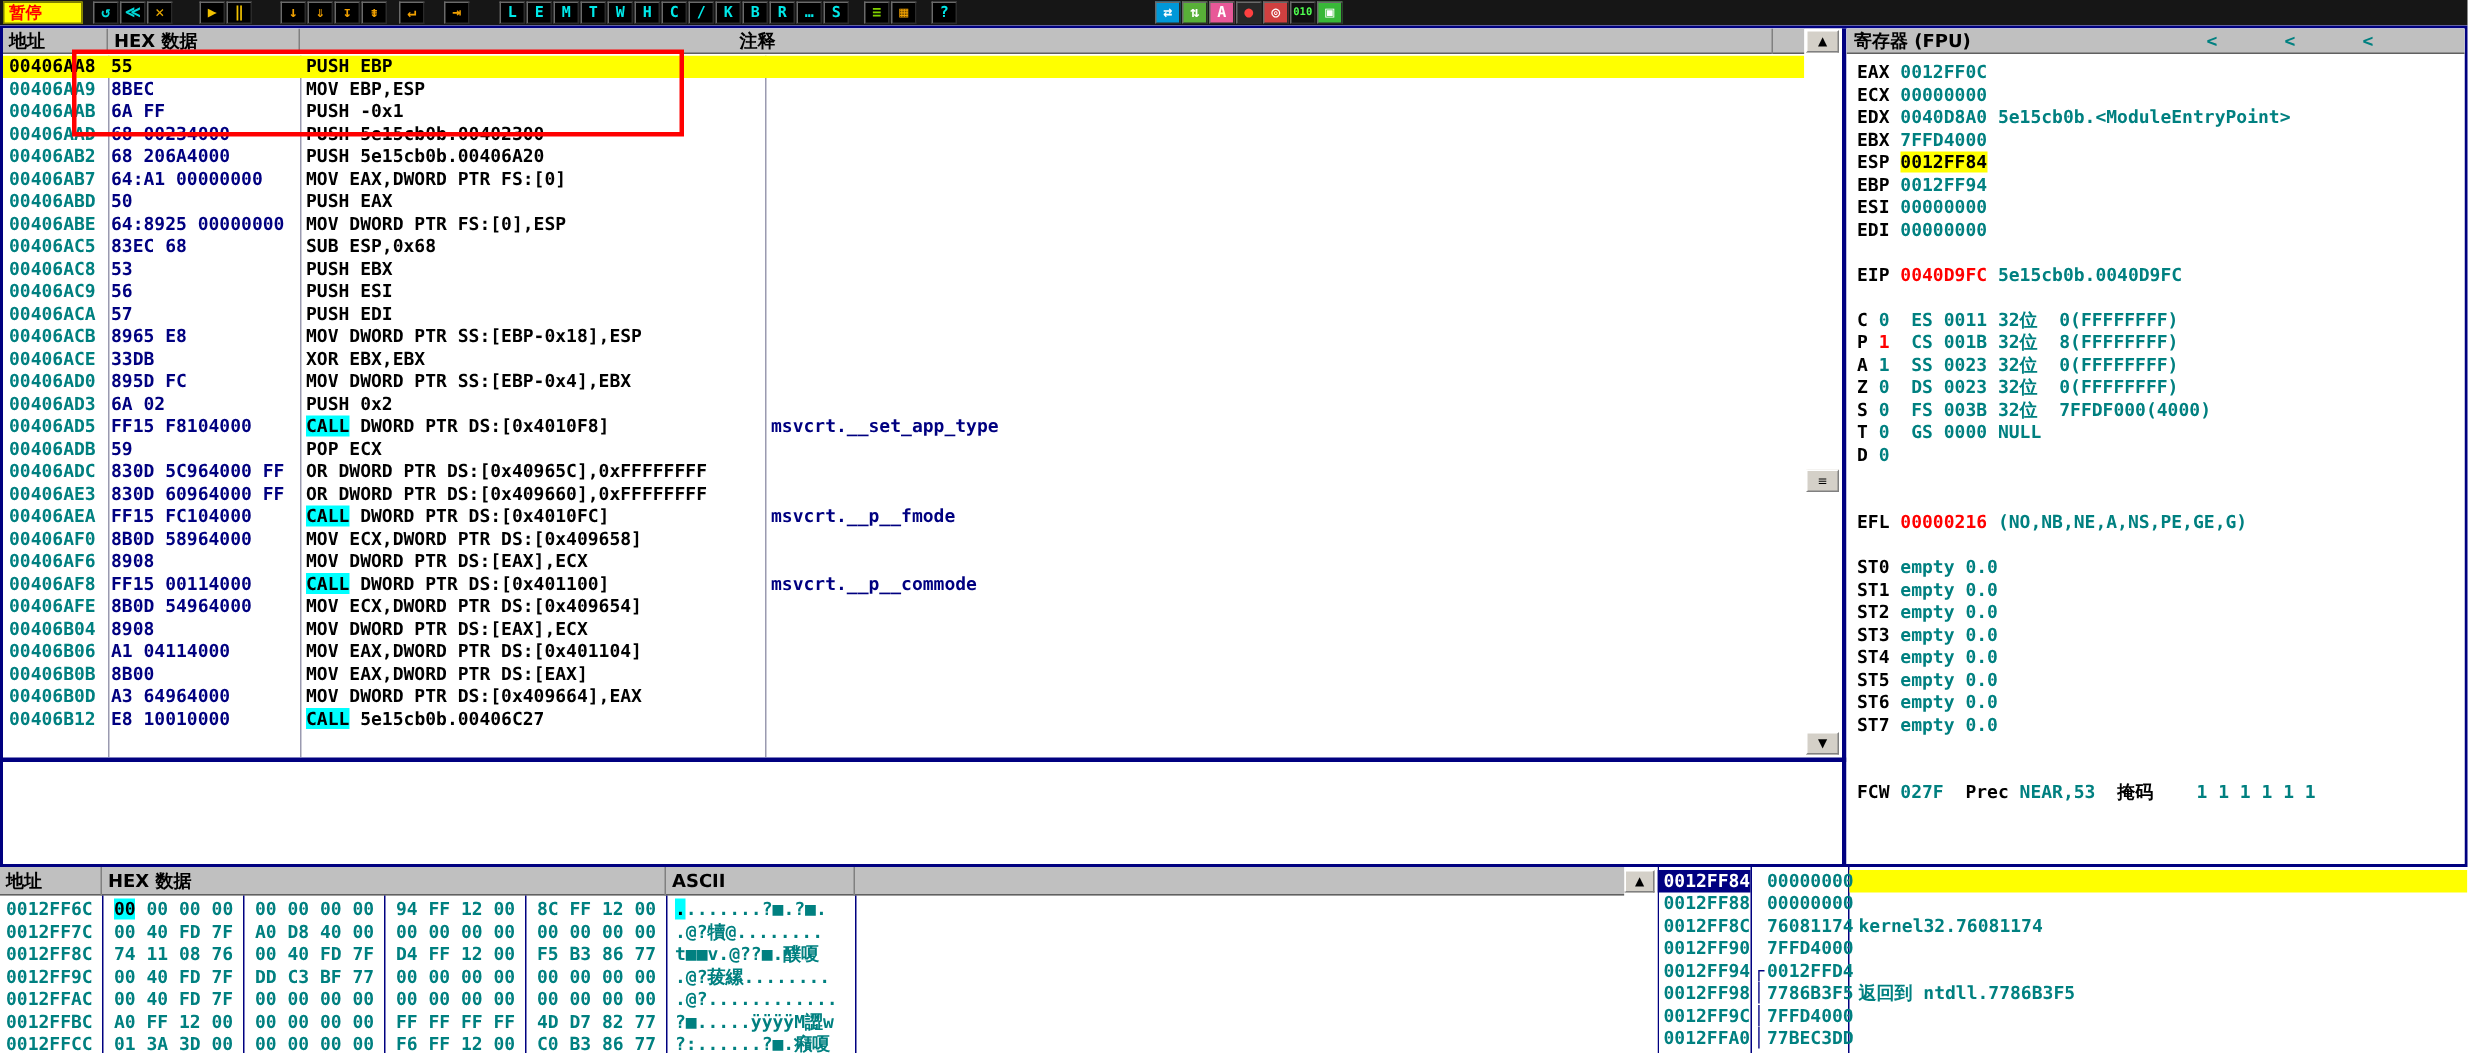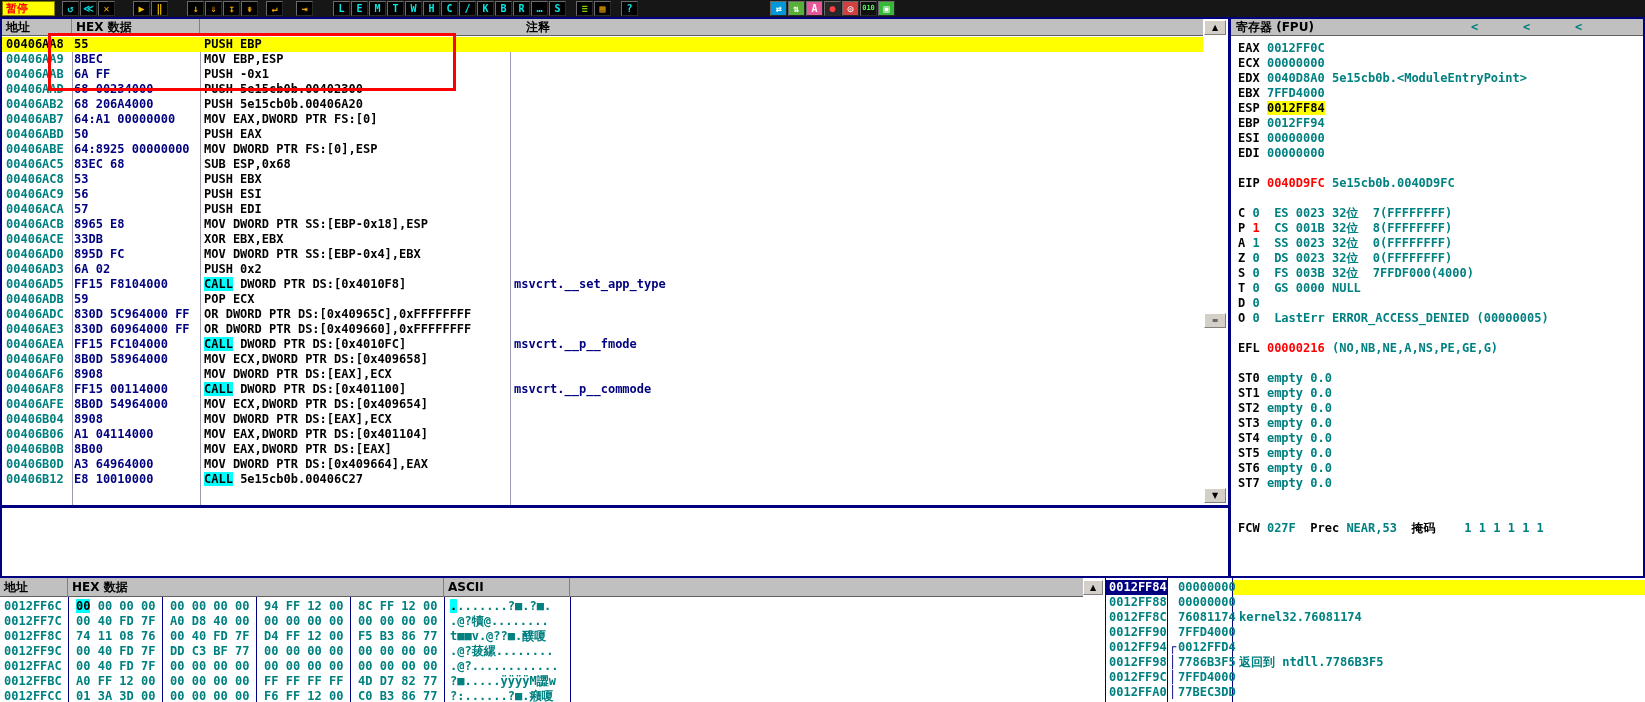--- a/index.html
+++ b/index.html
@@ -124,21 +124,21 @@
     <div class="tbtn" style="left: 860px; background: rgb(16, 16, 16); color: rgb(80, 255, 80); font-size: 7px;">010</div>
     <div class="tbtn" style="left: 878px; background: rgb(56, 184, 56); color: rgb(255, 255, 255);">▣</div>
   </div>
 
 <div id="cpu-window">
 
   <div id="disasm-pane">
     <div id="disasm-header" class="hdr">
       <div class="hdr-cell" style="left:0;width:70px">地址</div>
       <div class="hdr-cell" style="left:70px;width:128px">HEX 数据</div>
-      <div class="hdr-cell" style="left:520px;width:693px">注释</div>
+      <div class="hdr-cell" style="left:487px;width:693px">注释</div>
     </div>
     <div id="disasm-rows" class="mono">
       <div class="vsep" style="left:70px"></div>
       <div class="vsep" style="left:198px"></div>
       <div class="vsep" style="left:508px"></div>
     <div class="drow sel" style="top: 0px;"><span class="da">00406AA8</span><span class="dh">55</span><span class="dd">PUSH EBP</span></div><div class="drow" style="top: 15px;"><span class="da">00406AA9</span><span class="dh">8BEC</span><span class="dd">MOV EBP,ESP</span></div><div class="drow" style="top: 30px;"><span class="da">00406AAB</span><span class="dh">6A FF</span><span class="dd">PUSH -0x1</span></div><div class="drow" style="top: 45px;"><span class="da">00406AAD</span><span class="dh">68 00234000</span><span class="dd">PUSH 5e15cb0b.00402300</span></div><div class="drow" style="top: 60px;"><span class="da">00406AB2</span><span class="dh">68 206A4000</span><span class="dd">PUSH 5e15cb0b.00406A20</span></div><div class="drow" style="top: 75px;"><span class="da">00406AB7</span><span class="dh">64:A1 00000000</span><span class="dd">MOV EAX,DWORD PTR FS:[0]</span></div><div class="drow" style="top: 90px;"><span class="da">00406ABD</span><span class="dh">50</span><span class="dd">PUSH EAX</span></div><div class="drow" style="top: 105px;"><span class="da">00406ABE</span><span class="dh">64:8925 00000000</span><span class="dd">MOV DWORD PTR FS:[0],ESP</span></div><div class="drow" style="top: 120px;"><span class="da">00406AC5</span><span class="dh">83EC 68</span><span class="dd">SUB ESP,0x68</span></div><div class="drow" style="top: 135px;"><span class="da">00406AC8</span><span class="dh">53</span><span class="dd">PUSH EBX</span></div><div class="drow" style="top: 150px;"><span class="da">00406AC9</span><span class="dh">56</span><span class="dd">PUSH ESI</span></div><div class="drow" style="top: 165px;"><span class="da">00406ACA</span><span class="dh">57</span><span class="dd">PUSH EDI</span></div><div class="drow" style="top: 180px;"><span class="da">00406ACB</span><span class="dh">8965 E8</span><span class="dd">MOV DWORD PTR SS:[EBP-0x18],ESP</span></div><div class="drow" style="top: 195px;"><span class="da">00406ACE</span><span class="dh">33DB</span><span class="dd">XOR EBX,EBX</span></div><div class="drow" style="top: 210px;"><span class="da">00406AD0</span><span class="dh">895D FC</span><span class="dd">MOV DWORD PTR SS:[EBP-0x4],EBX</span></div><div class="drow" style="top: 225px;"><span class="da">00406AD3</span><span class="dh">6A 02</span><span class="dd">PUSH 0x2</span></div><div class="drow" style="top: 240px;"><span class="da">00406AD5</span><span class="dh">FF15 F8104000</span><span class="dd"><span class="callhl">CALL</span> DWORD PTR DS:[0x4010F8]</span><span class="dc">msvcrt.__set_app_type</span></div><div class="drow" style="top: 255px;"><span class="da">00406ADB</span><span class="dh">59</span><span class="dd">POP ECX</span></div><div class="drow" style="top: 270px;"><span class="da">00406ADC</span><span class="dh">830D 5C964000 FF</span><span class="dd">OR DWORD PTR DS:[0x40965C],0xFFFFFFFF</span></div><div class="drow" style="top: 285px;"><span class="da">00406AE3</span><span class="dh">830D 60964000 FF</span><span class="dd">OR DWORD PTR DS:[0x409660],0xFFFFFFFF</span></div><div class="drow" style="top: 300px;"><span class="da">00406AEA</span><span class="dh">FF15 FC104000</span><span class="dd"><span class="callhl">CALL</span> DWORD PTR DS:[0x4010FC]</span><span class="dc">msvcrt.__p__fmode</span></div><div class="drow" style="top: 315px;"><span class="da">00406AF0</span><span class="dh">8B0D 58964000</span><span class="dd">MOV ECX,DWORD PTR DS:[0x409658]</span></div><div class="drow" style="top: 330px;"><span class="da">00406AF6</span><span class="dh">8908</span><span class="dd">MOV DWORD PTR DS:[EAX],ECX</span></div><div class="drow" style="top: 345px;"><span class="da">00406AF8</span><span class="dh">FF15 00114000</span><span class="dd"><span class="callhl">CALL</span> DWORD PTR DS:[0x401100]</span><span class="dc">msvcrt.__p__commode</span></div><div class="drow" style="top: 360px;"><span class="da">00406AFE</span><span class="dh">8B0D 54964000</span><span class="dd">MOV ECX,DWORD PTR DS:[0x409654]</span></div><div class="drow" style="top: 375px;"><span class="da">00406B04</span><span class="dh">8908</span><span class="dd">MOV DWORD PTR DS:[EAX],ECX</span></div><div class="drow" style="top: 390px;"><span class="da">00406B06</span><span class="dh">A1 04114000</span><span class="dd">MOV EAX,DWORD PTR DS:[0x401104]</span></div><div class="drow" style="top: 405px;"><span class="da">00406B0B</span><span class="dh">8B00</span><span class="dd">MOV EAX,DWORD PTR DS:[EAX]</span></div><div class="drow" style="top: 420px;"><span class="da">00406B0D</span><span class="dh">A3 64964000</span><span class="dd">MOV DWORD PTR DS:[0x409664],EAX</span></div><div class="drow" style="top: 435px;"><span class="da">00406B12</span><span class="dh">E8 10010000</span><span class="dd"><span class="callhl">CALL</span> 5e15cb0b.00406C27</span></div></div>
   </div>
 
   <div class="sbtrack" style="left:1201px;top:0;width:25px;height:486px">
     <div class="sbtn" style="left:1px;top:1px">▲</div>
@@ -161,28 +161,27 @@
       <div class="rline mono" style="top: 37px;"><span class="ck">ECX </span><span class="ct">00000000</span></div>
       <div class="rline mono" style="top: 52px;"><span class="ck">EDX </span><span class="ct">0040D8A0 5e15cb0b.&lt;ModuleEntryPoint&gt;</span></div>
       <div class="rline mono" style="top: 67px;"><span class="ck">EBX </span><span class="ct">7FFD4000</span></div>
       <div class="rline mono" style="top: 82px;"><span class="ck">ESP </span><span class="cy">0012FF84</span></div>
       <div class="rline mono" style="top: 97px;"><span class="ck">EBP </span><span class="ct">0012FF94</span></div>
       <div class="rline mono" style="top: 112px;"><span class="ck">ESI </span><span class="ct">00000000</span></div>
       <div class="rline mono" style="top: 127px;"><span class="ck">EDI </span><span class="ct">00000000</span></div>
       <div class="rline mono" style="top: 142px;"></div>
       <div class="rline mono" style="top: 157px;"><span class="ck">EIP </span><span class="cr">0040D9FC</span><span class="ct"> 5e15cb0b.0040D9FC</span></div>
       <div class="rline mono" style="top: 172px;"></div>
-      <div class="rline mono" style="top: 187px;"><span class="ck">C </span><span class="ct">0</span><span class="ct">  ES 0023 32位  7(FFFFFFFF)</span></div>
+      <div class="rline mono" style="top: 187px;"><span class="ck">C </span><span class="ct">0</span><span class="ct">  ES 0011 32位  0(FFFFFFFF)</span></div>
       <div class="rline mono" style="top: 202px;"><span class="ck">P </span><span class="cr">1</span><span class="ct">  CS 001B 32位  8(FFFFFFFF)</span></div>
       <div class="rline mono" style="top: 217px;"><span class="ck">A </span><span class="ct">1</span><span class="ct">  SS 0023 32位  0(FFFFFFFF)</span></div>
       <div class="rline mono" style="top: 232px;"><span class="ck">Z </span><span class="ct">0</span><span class="ct">  DS 0023 32位  0(FFFFFFFF)</span></div>
       <div class="rline mono" style="top: 247px;"><span class="ck">S </span><span class="ct">0</span><span class="ct">  FS 003B 32位  7FFDF000(4000)</span></div>
       <div class="rline mono" style="top: 262px;"><span class="ck">T </span><span class="ct">0</span><span class="ct">  GS 0000 NULL</span></div>
       <div class="rline mono" style="top: 277px;"><span class="ck">D </span><span class="ct">0</span></div>
-      <div class="rline mono" style="top: 292px;"><span class="ck">O </span><span class="ct">0</span><span class="ct">  LastErr ERROR_ACCESS_DENIED (00000005)</span></div>
       <div class="rline mono" style="top: 307px;"></div>
       <div class="rline mono" style="top: 322px;"><span class="ck">EFL </span><span class="cr">00000216</span><span class="ct"> (NO,NB,NE,A,NS,PE,GE,G)</span></div>
       <div class="rline mono" style="top: 337px;"></div>
       <div class="rline mono" style="top: 352px;"><span class="ck">ST0 </span><span class="ct">empty 0.0</span></div>
       <div class="rline mono" style="top: 367px;"><span class="ck">ST1 </span><span class="ct">empty 0.0</span></div>
       <div class="rline mono" style="top: 382px;"><span class="ck">ST2 </span><span class="ct">empty 0.0</span></div>
       <div class="rline mono" style="top: 397px;"><span class="ck">ST3 </span><span class="ct">empty 0.0</span></div>
       <div class="rline mono" style="top: 412px;"><span class="ck">ST4 </span><span class="ct">empty 0.0</span></div>
       <div class="rline mono" style="top: 427px;"><span class="ck">ST5 </span><span class="ct">empty 0.0</span></div>
       <div class="rline mono" style="top: 442px;"><span class="ck">ST6 </span><span class="ct">empty 0.0</span></div>

